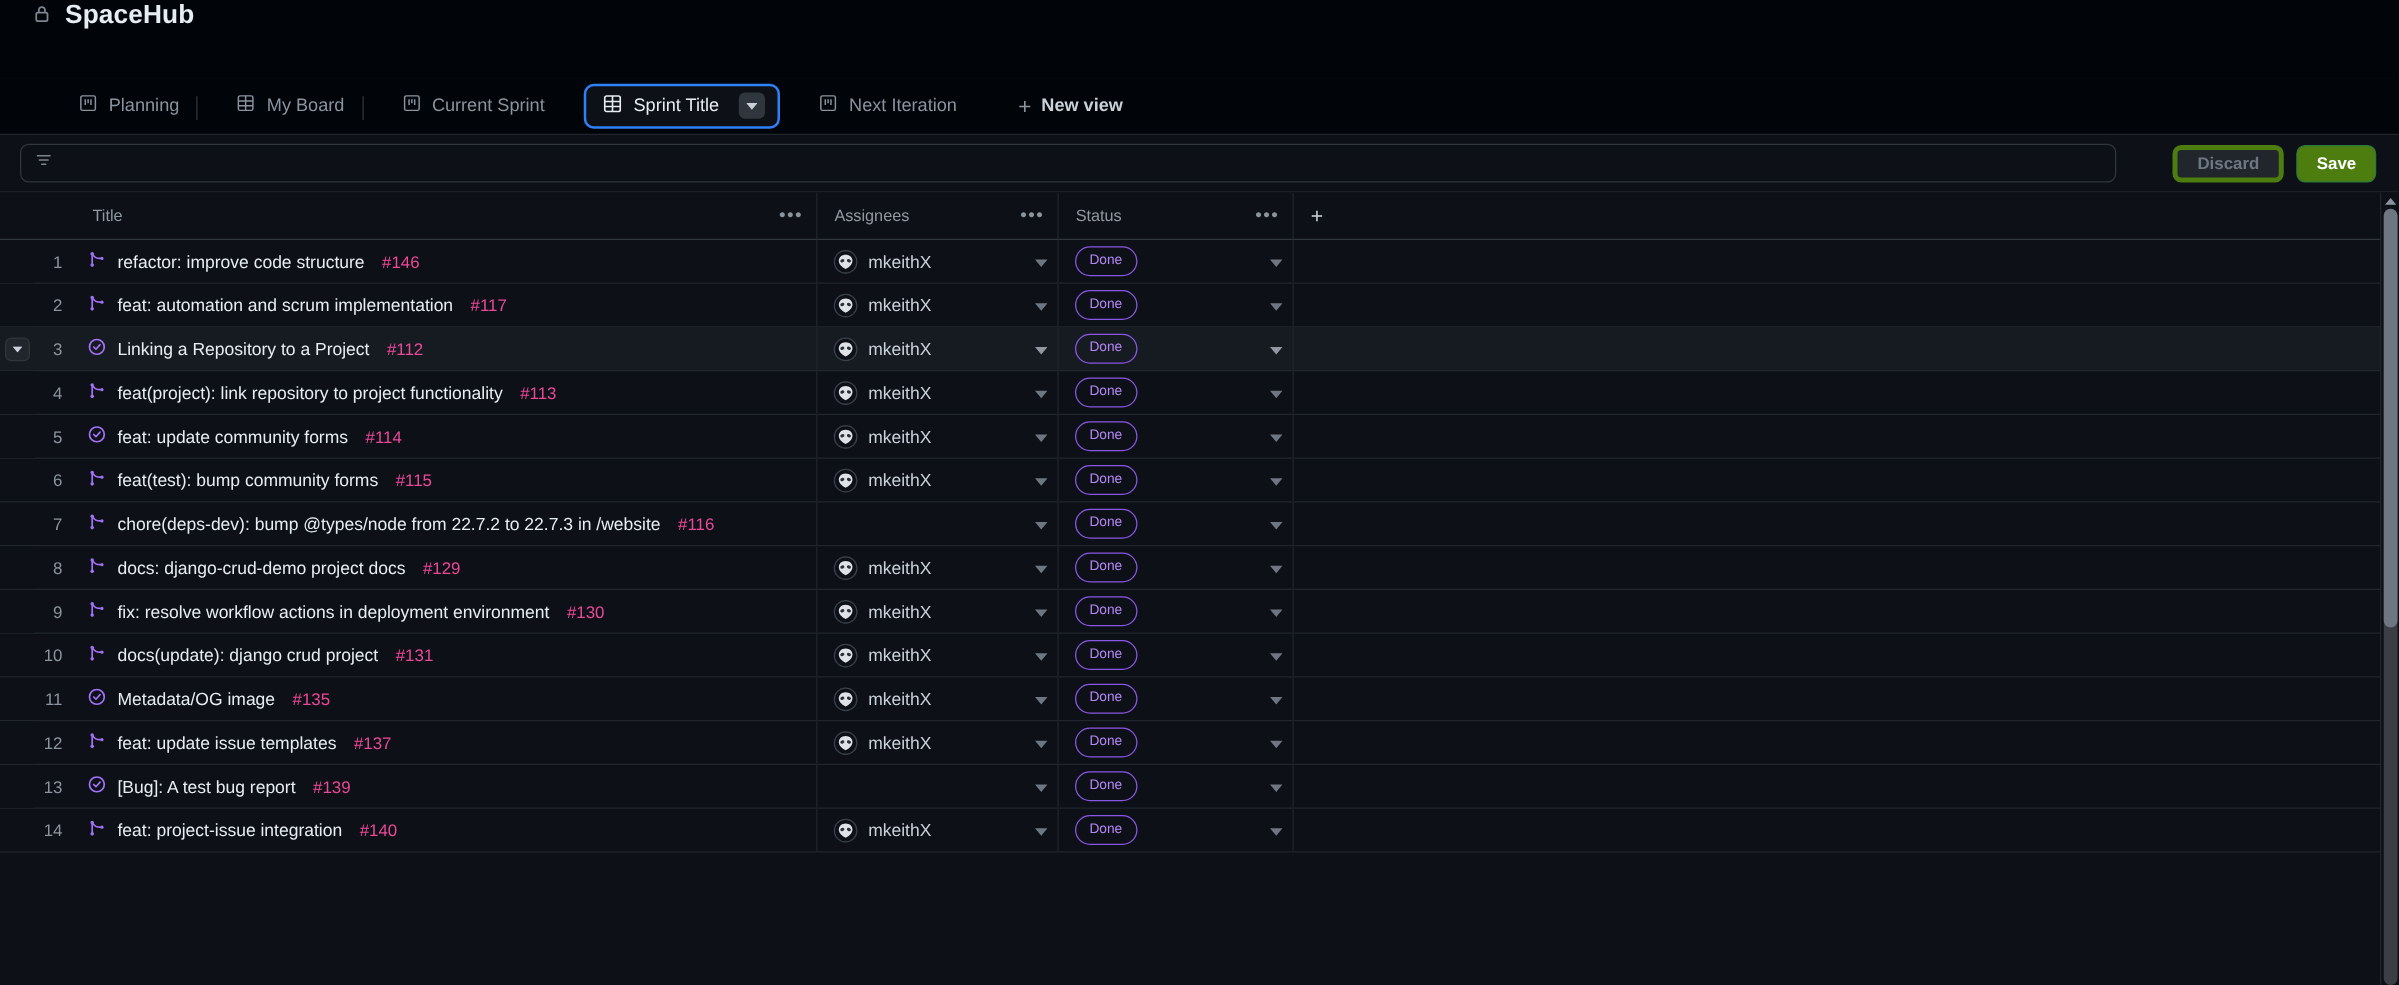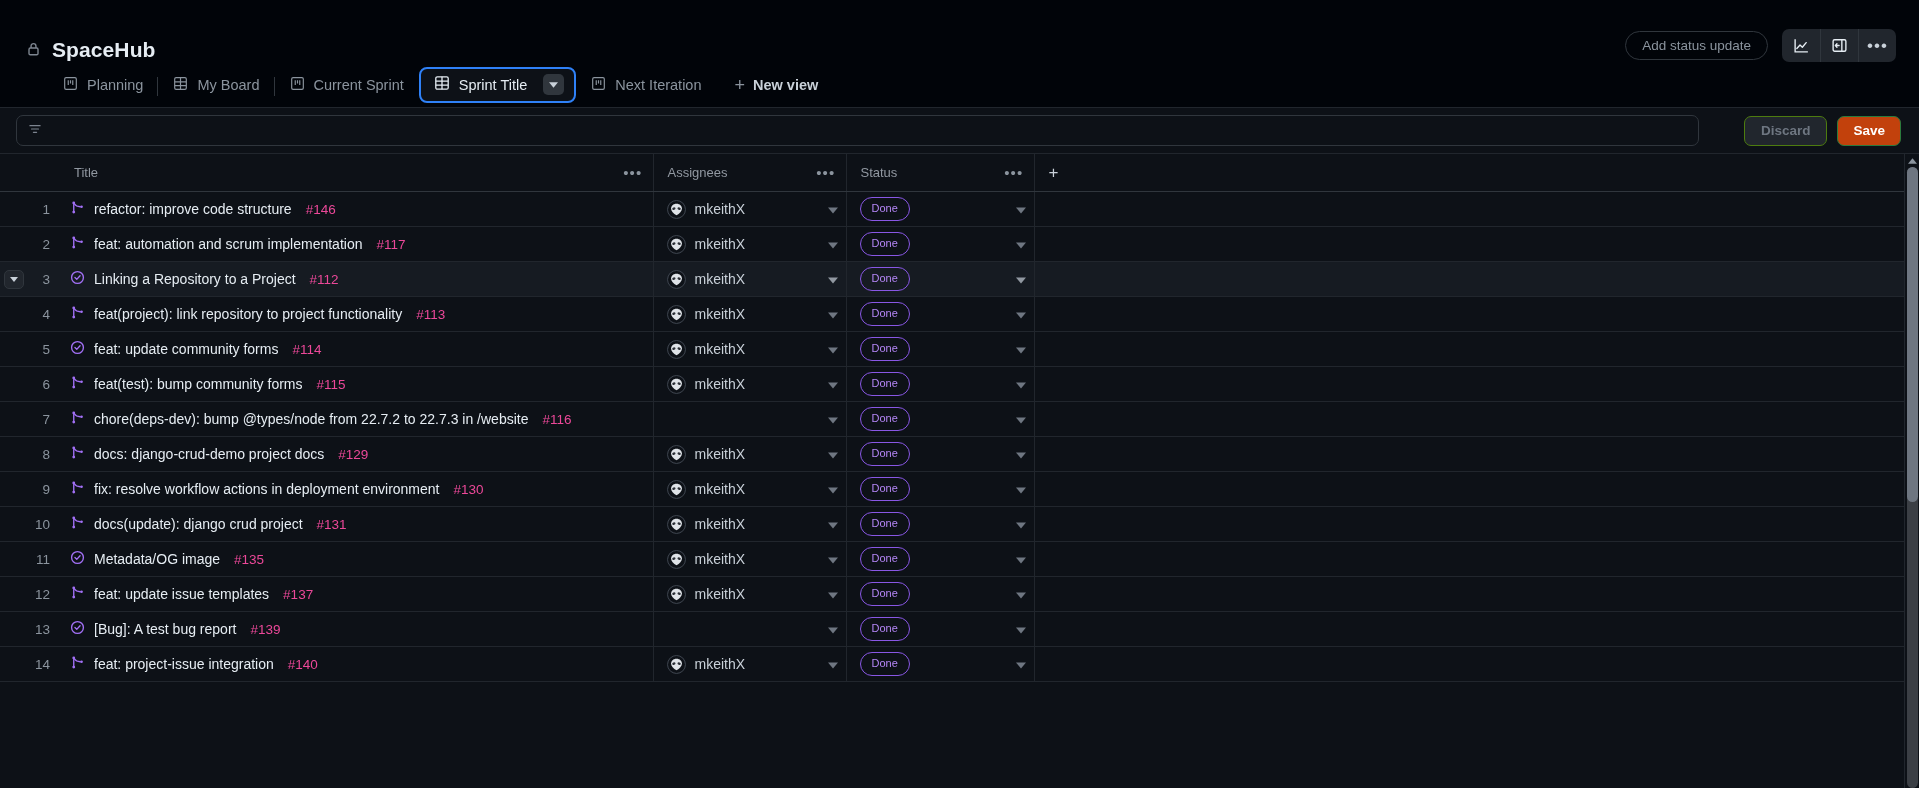--- a/index.html
+++ b/index.html
@@ -9,22 +9,22 @@
     background: #0d1117;
     font-family: "Liberation Sans", sans-serif;
     color: #e6edf3;
     overflow: hidden;
   }
   .app { width: 1919px; height: 788px; display: flex; flex-direction: column; }
 
   
   .header {
     height: 62px; flex: 0 0 62px;
-    display: flex; align-items: flex-end;
-    padding: 0 23px 0 26px;
+    display: flex; align-items: flex-start;
+    padding: 0 36px 0 26px;
     background: #010409;
     position: relative;
   }
   .proj-title-wrap { display: flex; align-items: center; gap: 9px; }
   .lock-icon { width: 17px; height: 20px; display: block; color: #7d8590; }
   .proj-title { font-size: 21px; font-weight: 700; letter-spacing: .1px; color: #e6edf3; }
 
   .header-right { margin-left: auto; display: flex; align-items: center; gap: 14px; }
   .status-pill {
     height: 29px; padding: 0 16px; border-radius: 16px;
@@ -41,21 +41,21 @@
     cursor: pointer; color: #e6edf3;
   }
   .icon-btn + .icon-btn { border-left: 1px solid #30363d; }
   .icon-btn svg { display: block; }
   .dots-glyph { font-size: 17px; letter-spacing: 1px; color: #c9d1d9; line-height: 1; }
 
   
   .tabbar {
     height: 46px; flex: 0 0 46px;
     display: flex; align-items: center;
-    padding: 0 0 0 48px; gap: 0;
+    padding: 0 0 0 48px; gap: 16px;
     background: #010409;
     border-bottom: 1px solid #21262d;
   }
   .tab {
     display: flex; align-items: center; gap: 9px;
     height: 34px; padding: 0 14px; border-radius: 7px;
     color: #8b949e; font-size: 14.5px; white-space: nowrap;
     cursor: pointer; position: relative;
     border: 1px solid transparent;
   }
@@ -98,26 +98,26 @@
     padding: 0 11px; background: #0d1117;
   }
   .filter-icon { color: #7d8590; display: block; flex: 0 0 auto; }
   .filter-input {
     flex: 1; border: 0; outline: 0; background: transparent;
     color: #e6edf3; font-size: 14px; font-family: inherit;
   }
   .filter-input::placeholder { color: #6e7681; }
   .btn-discard {
     height: 30px; padding: 0 16px; border-radius: 7px;
-    background: #21262d; border: 1px solid #4d7c0f;
+    background: #21262d; border: 4px solid #4d7c0f;
     color: #6e7681; font-size: 13.5px; font-weight: 600; cursor: default; margin-left: 35px;
   }
   .btn-save {
     height: 30px; padding: 0 15px; border-radius: 7px;
-    background: #c2410c; border: 1px solid #2b7a3d;
+    background: #4d7c0f; border: 1px solid #2b7a3d;
     color: #ffffff; font-size: 13.5px; font-weight: 600; cursor: pointer;
   }
 
   
   .table-region { flex: 1 1 auto; display: flex; min-height: 0; position: relative; background:#0d1117; }
   .table-scroll { flex: 1 1 auto; overflow: hidden; }
   table.grid { width: 1904px; border-collapse: collapse; table-layout: fixed; }
 
   col.c-gutter { width: 28px; }
   col.c-num    { width: 32px; }
@@ -215,41 +215,20 @@
     <div class="proj-title-wrap">
       <span class="lock-icon">
         <svg width="15" height="18" viewBox="0 0 16 16" fill="none" stroke="currentColor" stroke-width="1.5">
           <rect x="3.2" y="7" width="9.6" height="7.2" rx="1.4"></rect>
           <path d="M5.4 7V4.9a2.6 2.6 0 0 1 5.2 0V7"></path>
         </svg>
       </span>
       <span class="proj-title">SpaceHub</span>
     </div>
 
-    <div class="header-right">
-      <button class="status-pill">Add status update</button>
-      <div class="icon-group">
-        <div class="icon-btn">
-          <svg width="17" height="17" viewBox="0 0 16 16" fill="none" stroke="currentColor" stroke-width="1.3">
-            <path d="M2 2v12h12"></path>
-            <path d="M3.6 10.8l3-3.2 2.2 2 3.6-4.3" stroke-linejoin="round" stroke-linecap="round"></path>
-          </svg>
-        </div>
-        <div class="icon-btn">
-          <svg width="17" height="17" viewBox="0 0 16 16" fill="none" stroke="currentColor" stroke-width="1.3">
-            <rect x="2" y="2.6" width="12" height="10.8" rx="1.4"></rect>
-            <path d="M10.2 2.6v10.8"></path>
-            <path d="M7.6 8H4.3M5.6 6.4L4.1 8l1.5 1.6" stroke-linecap="round" stroke-linejoin="round"></path>
-          </svg>
-        </div>
-        <div class="icon-btn">
-          <span class="dots-glyph">•••</span>
-        </div>
-      </div>
-    </div>
   </div>
 
   <div class="tabbar">
 
     <div class="tab sep">
       <span class="tabicon">
         <svg width="15" height="15" viewBox="0 0 16 16" fill="none" stroke="currentColor" stroke-width="1.25">
           <rect x="1.8" y="1.8" width="12.4" height="12.4" rx="1.5"></rect>
           <path d="M5.6 4.6v5M8 4.6v3.4M10.4 4.6v5"></path>
         </svg>

